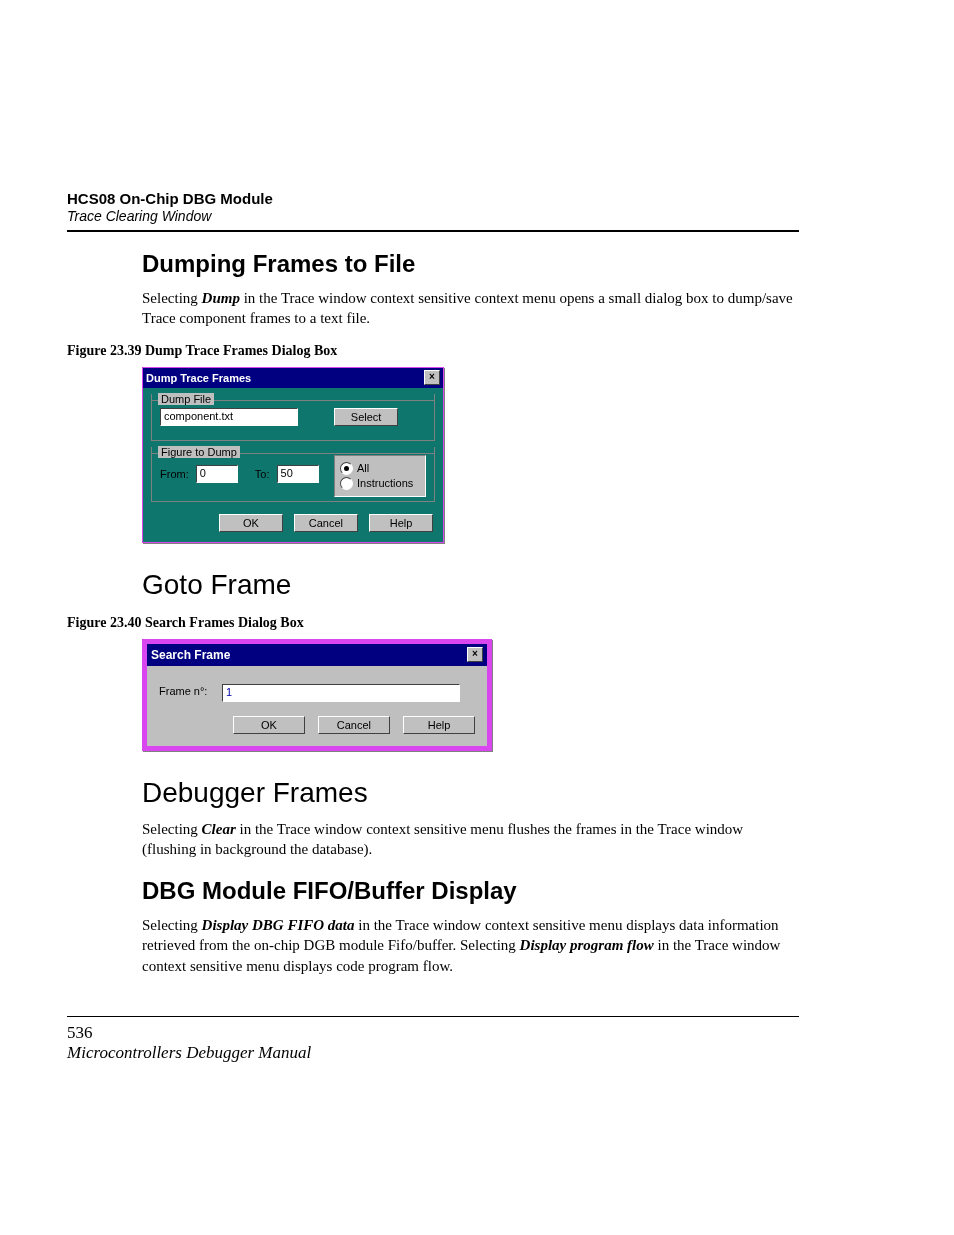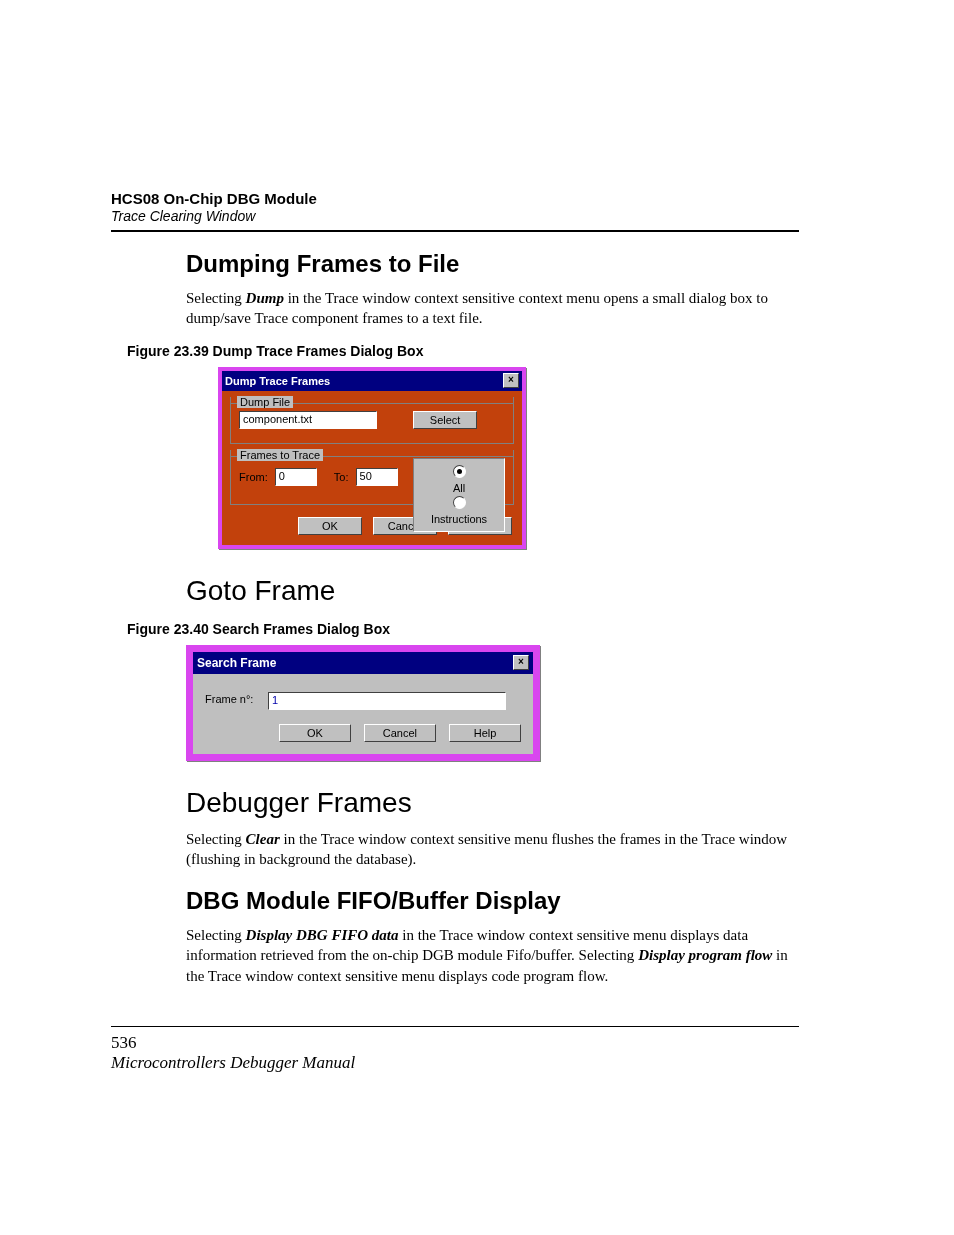--- a/index.html
+++ b/index.html
@@ -4,21 +4,21 @@
 <style>
   body {
     margin: 0;
     padding: 0;
     background: #fff;
     font-family: "Times New Roman", Times, serif;
     color: #000;
     width: 954px;
   }
   .page {
-    padding: 190px 155px 60px 111px;
+    padding: 190px 155px 60px 67px;
     box-sizing: border-box;
     width: 954px;
   }
   .running-head {
     margin-bottom: 6px;
   }
   .running-head .rh-bold {
     font-family: Arial, Helvetica, sans-serif;
     font-weight: bold;
     font-size: 15px;
@@ -46,37 +46,36 @@
     font-size: 28px;
     margin: 26px 0 10px 75px;
   }
   p.body {
     font-size: 15px;
     line-height: 1.35;
     margin: 0 0 10px 75px;
   }
   p.body .bi { font-weight: bold; font-style: italic; }
   .fig-caption {
-    font-family: Liberation Sans, sans-serif;
+    font-family: Liberation Serif, serif;
     font-weight: bold;
     font-size: 14px;
-    margin: 14px 0 8px 16px;
+    margin: 14px 0 8px 0;
   }
   .fig-wrap { margin-left: 75px; }
 
   
   .dlg1 {
     width: 300px;
-    background: #c2410c;
-    border: 4px solid #d946ef;
+    background: #0f766e;
+    border: 1px solid #d946ef;
     font-family: "MS Sans Serif", Tahoma, Arial, sans-serif;
     font-size: 11px;
     color: #000;
     box-shadow: 1px 1px 0 #808080;
-    margin-left: 32px;
   }
   .dlg1 .titlebar {
     background: #000080;
     color: #fff;
     font-weight: bold;
     padding: 2px 3px;
     display: flex;
     justify-content: space-between;
     align-items: center;
     height: 16px;
@@ -149,39 +148,39 @@
     position: absolute;
     right: 8px; top: 8px;
     width: 80px;
     border-top: 1px solid #808080;
     border-left: 1px solid #808080;
     border-right: 1px solid #fff;
     border-bottom: 1px solid #fff;
     padding: 4px 5px;
     background: #bfbfbf;
   }
-  .radio-row { display: flex; align-items: center; gap: 4px; font-size: 11px; margin: 2px 0; flex-direction: column; }
+  .radio-row { display: flex; align-items: center; gap: 4px; font-size: 11px; margin: 2px 0; }
   .radio-outer {
     width: 11px; height: 11px; border-radius: 50%;
     border-top: 1px solid #404040; border-left: 1px solid #404040;
     border-right: 1px solid #fff; border-bottom: 1px solid #fff;
     background: #fff; position: relative;
   }
   .radio-outer.checked::after {
     content: ""; position: absolute; top: 3px; left: 3px;
     width: 5px; height: 5px; background: #000; border-radius: 50%;
   }
   .dlg1 .btnrow { text-align: right; padding: 6px 10px 10px 10px; }
   .dlg1 .btnrow .win-btn { margin-left: 8px; }
 
   
   .dlg2 {
     width: 340px;
     background: #bfbfbf;
-    border: 7px solid #d946ef;
+    border: 5px solid #d946ef;
     font-family: Tahoma, Arial, sans-serif;
     font-size: 11px;
     box-shadow: 1px 1px 0 #808080;
   }
   .dlg2 .titlebar {
     background: #000080;
     color: #fff;
     font-weight: bold;
     padding: 3px 4px;
     display: flex;
@@ -240,21 +239,21 @@
       <div class="group" style="padding-bottom:14px;">
         <span class="group-legend">Dump File</span>
         <div class="row-inline">
           <span class="win-input" style="width:130px;">component.txt</span>
           <span style="display:inline-block; width:30px;"></span>
           <span class="win-btn">Select</span>
         </div>
       </div>
 
       <div class="group" style="position:relative; padding:18px 100px 18px 8px;">
-        <span class="group-legend">Frames to Trace</span>
+        <span class="group-legend">Figure to Dump</span>
         <div class="row-inline">
           <span>From:</span>
           <span class="win-input" style="width:34px; margin:0 14px 0 4px;">0</span>
           <span>To:</span>
           <span class="win-input" style="width:34px; margin-left:4px;">50</span>
         </div>
         <div class="radio-panel">
           <div class="radio-row">
             <span class="radio-outer checked"></span>
             <span>All</span>

